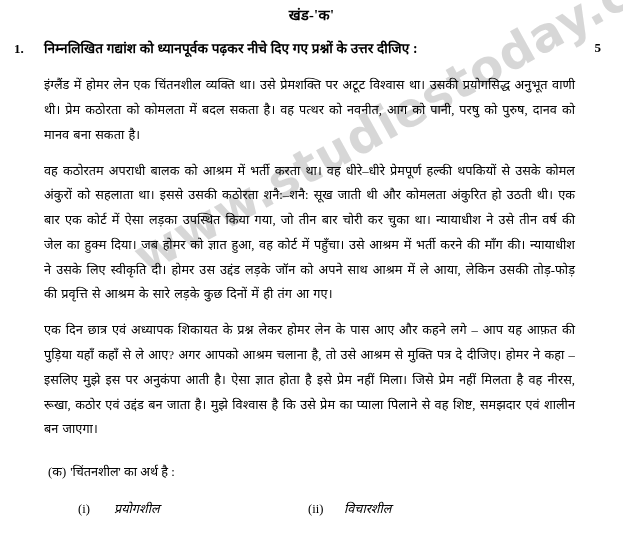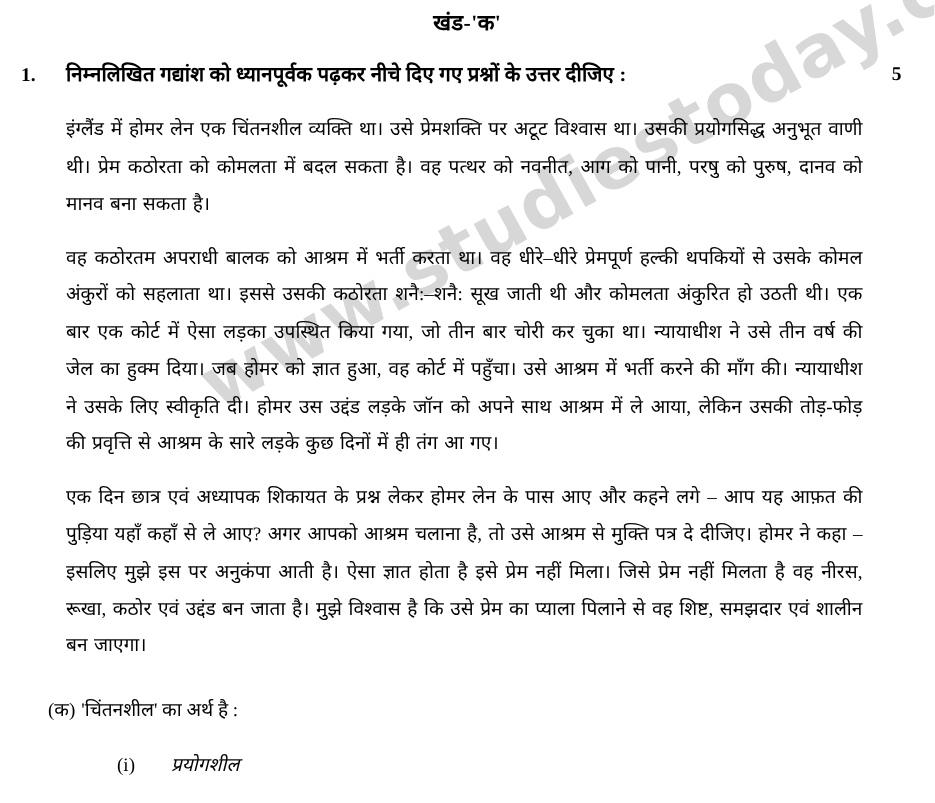--- a/index.html
+++ b/index.html
@@ -104,21 +104,21 @@
     word-spacing: 1px;
   }
   .para.first {
     margin-top: 15px;
   }
   .para.last {
     margin-bottom: 15px;
   }
 
   .subq {
-    margin-left: 18px;
+    margin-left: 34px;
     margin-top: 20px;
     font-size: 12.7px;
     line-height: 1.6;
   }
   .subq .label { margin-right: 4px; }
 
   .options {
     margin-left: 64px;
     margin-top: 17px;
     display: flex;
@@ -163,17 +163,21 @@
 
       <div class="subq">
         <span class="label">(क)</span><span>'चिंतनशील' का अर्थ है :</span>
       </div>
 
       <div class="options">
         <div class="opt opt-1">
           <span class="opt-num">(i)</span>
           <span class="opt-text">प्रयोगशील</span>
         </div>
+        <div class="opt opt-2">
+          <span class="opt-num">(ii)</span>
+          <span class="opt-text">विचारशील</span>
+        </div>
       </div>
 
     </div>
   </div>
 </div>
 
 </body></html>

